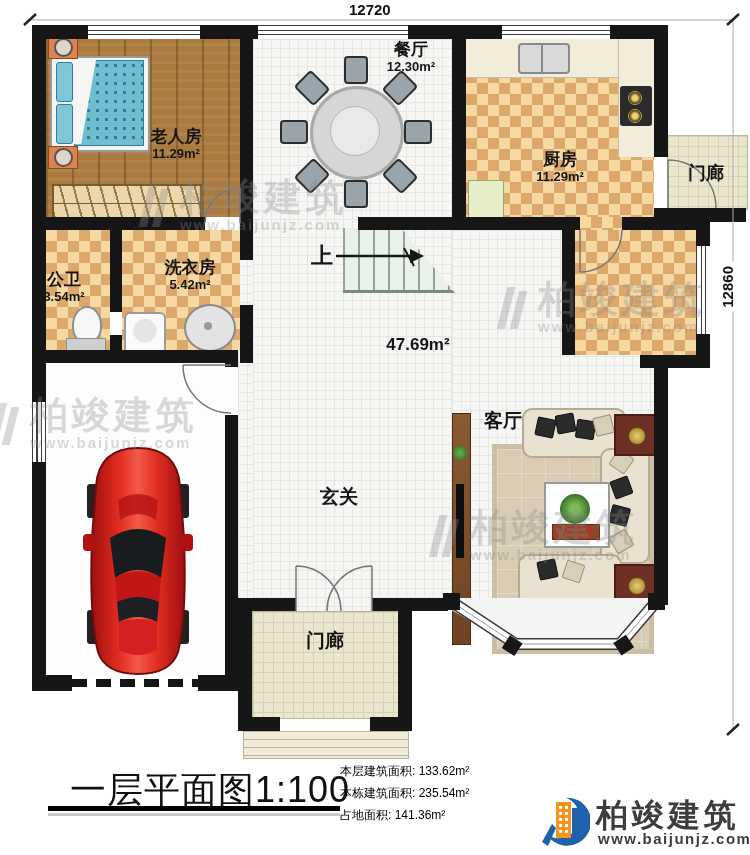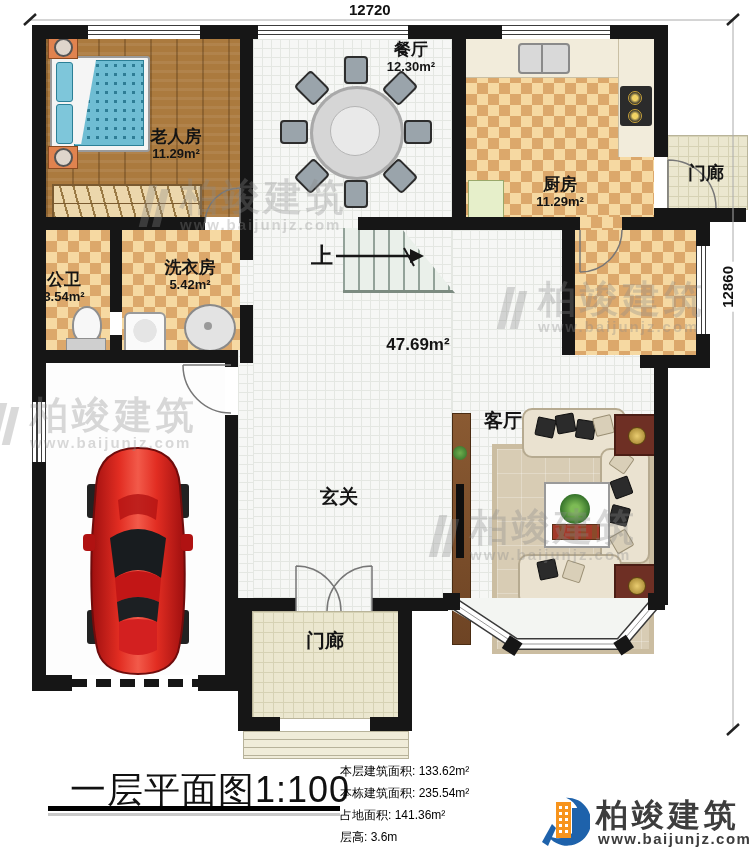--- a/index.html
+++ b/index.html
@@ -233,21 +233,21 @@
   <div class="dim-label" style="left:719px;top:262px;writing-mode:vertical-rl;transform:rotate(180deg);padding:4px 0;">12860</div>
 
   <div class="room-label" style="left:126px;top:127px;width:100px;">
     <div class="room-name">老人房</div>
       <div class="room-area">11.29m²</div>
     </div>
   <div class="room-label" style="left:366px;top:40px;width:90px;">
     <div class="room-name">餐厅</div>
       <div class="room-area">12.30m²</div>
     </div>
-  <div class="room-label" style="left:515px;top:150px;width:90px;margin-top:25px;">
+  <div class="room-label" style="left:515px;top:150px;width:90px;">
     <div class="room-name">厨房</div>
       <div class="room-area">11.29m²</div>
     </div>
   <div class="room-label big-label" style="left:668px;top:163px;width:76px;font-size:18px;">门廊</div>
   <div class="room-label" style="left:24px;top:270px;width:80px;">
     <div class="room-name">公卫</div>
       <div class="room-area">3.54m²</div>
     </div>
   <div class="room-label" style="left:140px;top:258px;width:100px;">
     <div class="room-name">洗衣房</div>
@@ -289,21 +289,20 @@
     </div>
 
   <div class="caption">
     <div class="abs" style="left:70px;top:6px;font-size:36px;color:#111;letter-spacing:1px;">一层平面图1:100</div>
     <div class="abs" style="left:48px;top:46px;width:292px;height:5px;background:#000;"></div>
     <div class="abs" style="left:48px;top:53px;width:292px;height:3px;background:#c9c9c9;"></div>
     <div class="abs" style="left:340px;top:0px;font-size:12px;line-height:22px;color:#000;">
       <div>本层建筑面积: 133.62m²</div>
       <div>本栋建筑面积: 235.54m²</div>
       <div>占地面积: 141.36m²</div>
-      <div>层高: 3.6m</div>
     </div>
     <svg class="abs" style="left:538px;top:34px;" width="52" height="54" viewBox="0 0 52 54">
       <path d="M6,36 A21,21 0 1 0 34,5 A24,24 0 1 1 6,36 Z" fill="#1e62ab" transform="rotate(-15 26 27)"></path>
       <path d="M4,48 L14,30 L18,34 L10,52 Z" fill="#1e62ab"></path>
       <rect x="18" y="8" width="15" height="36" fill="#f7941d"></rect>
       <rect x="34" y="14" width="9" height="28" fill="#1e62ab"></rect>
       <g fill="#fff">
         <rect x="21" y="12" width="3" height="3"></rect>
           <rect x="27" y="12" width="3" height="3"></rect>
         <rect x="21" y="18" width="3" height="3"></rect>

